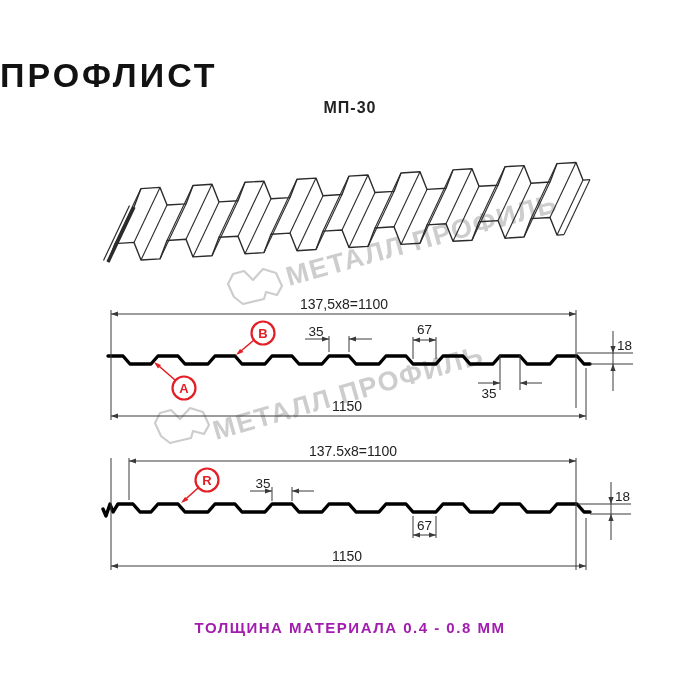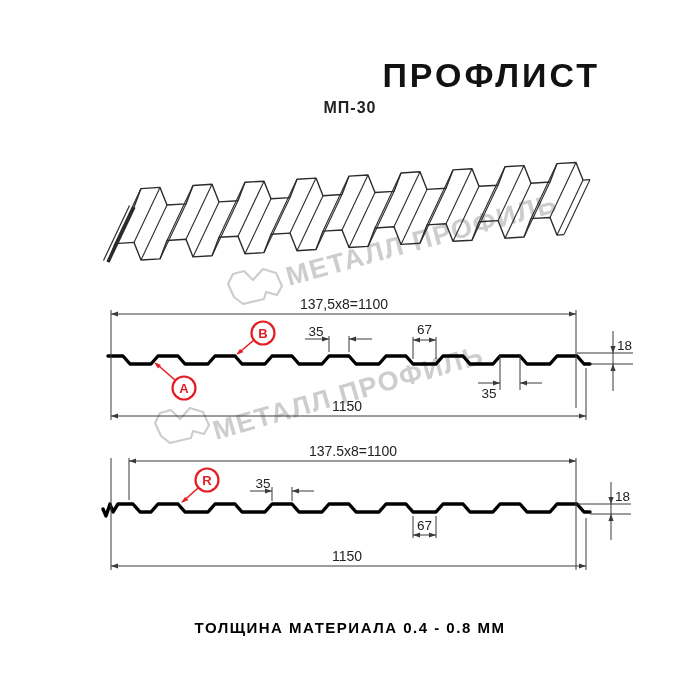--- a/index.html
+++ b/index.html
@@ -1,23 +1,23 @@
 <!DOCTYPE html>
 <html><head>
 <meta charset="utf-8">
 <style>
   html,body{margin:0;padding:0;background:#fff;}
   .canvas{position:relative;width:700px;height:700px;background:#ffffff;overflow:hidden;
           font-family:"Liberation Sans",sans-serif;}
-  .page-title{position:absolute;top:56px;left:0;width:600px;text-align:right;
+  .page-title{position:absolute;top:56px;left:0;width:600px;text-align:left;
           font-size:34px;font-weight:700;letter-spacing:3px;color:#121212;}
   .page-subtitle{position:absolute;top:99px;left:0;width:700px;text-align:center;
           font-size:16px;font-weight:600;letter-spacing:1px;color:#222;}
   .footer-note{position:absolute;top:619px;left:0;width:700px;text-align:center;
-          font-size:15px;font-weight:600;letter-spacing:1.5px;color:#000000;}
+          font-size:15px;font-weight:600;letter-spacing:1.5px;color:#a21caf;}
   svg.drawing{position:absolute;left:0;top:0;}
   svg text{font-family:"Liberation Sans",sans-serif;fill:#222;}
   text.dim{font-size:13.5px;}
   text.dimbig{font-size:14px;}
   .thin{stroke:#3a3a3a;stroke-width:1;fill:none;}
   .arrow{fill:#3a3a3a;stroke:none;}
   .profline{fill:none;stroke:#000;stroke-width:3.4;stroke-linejoin:round;stroke-linecap:round;}
   .red{stroke:#e31e24;fill:none;stroke-width:2.2;}
   .redln{stroke:#e31e24;stroke-width:1.6;fill:none;}
   .redarrow{fill:#e31e24;stroke:none;}

